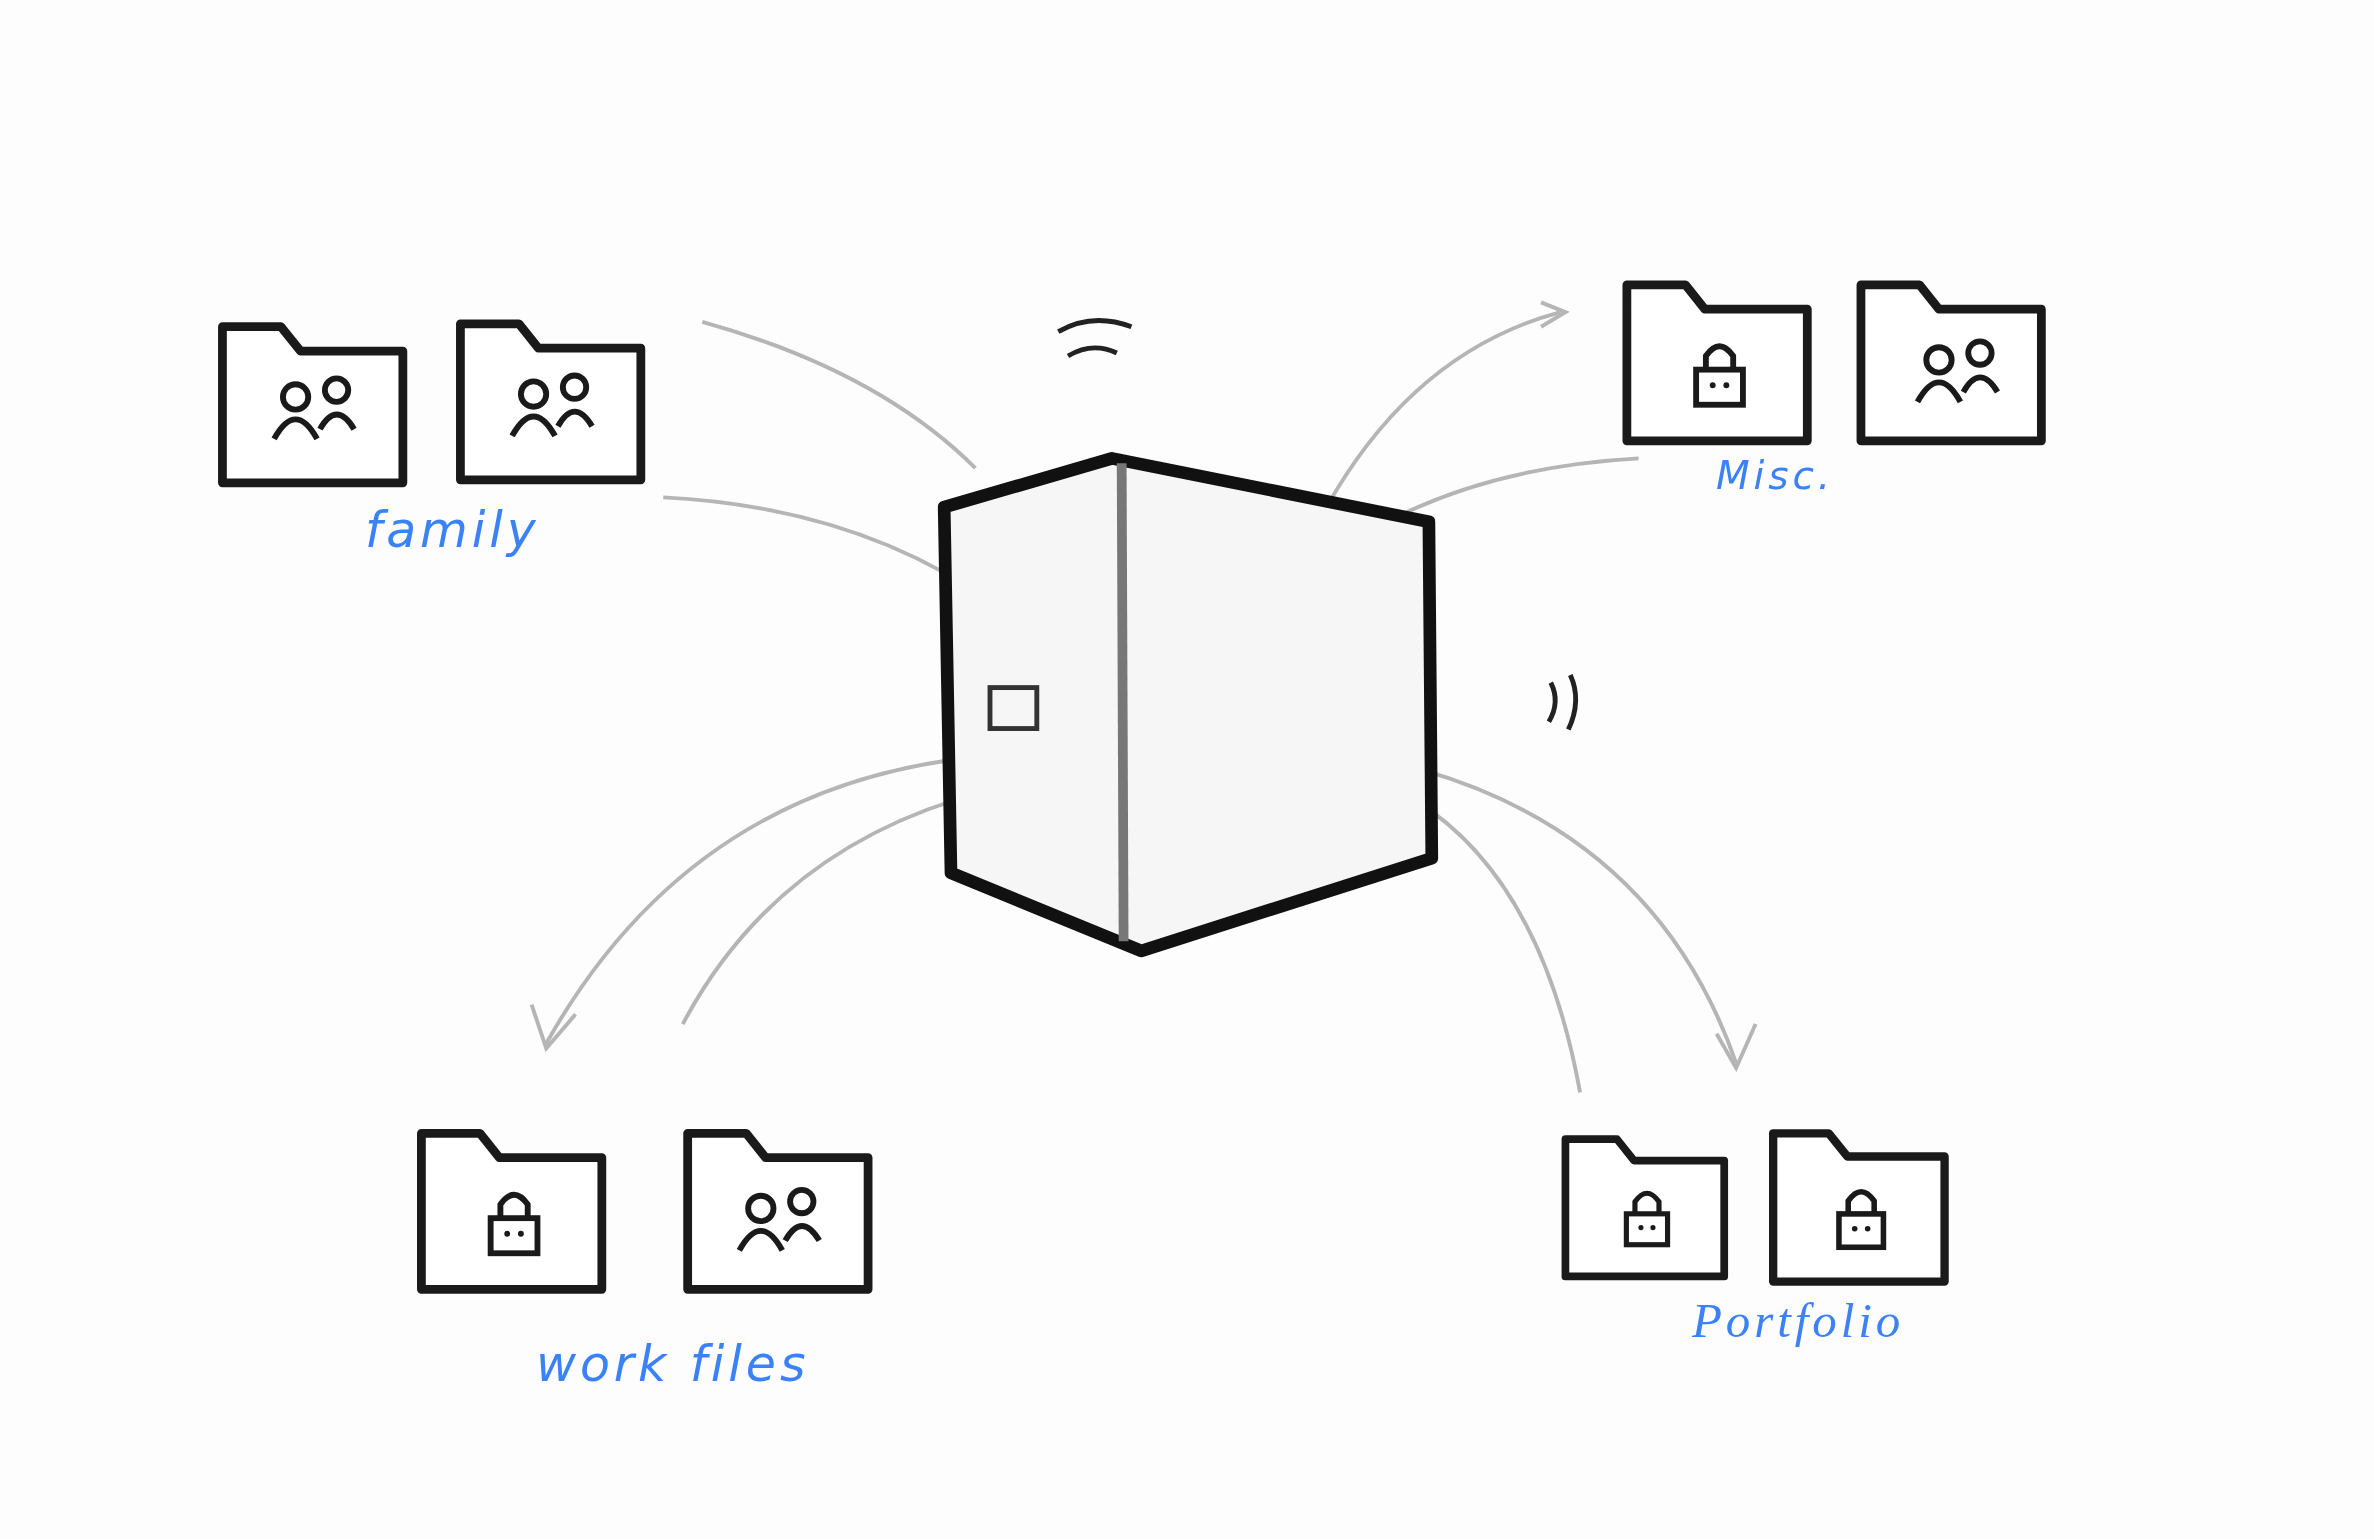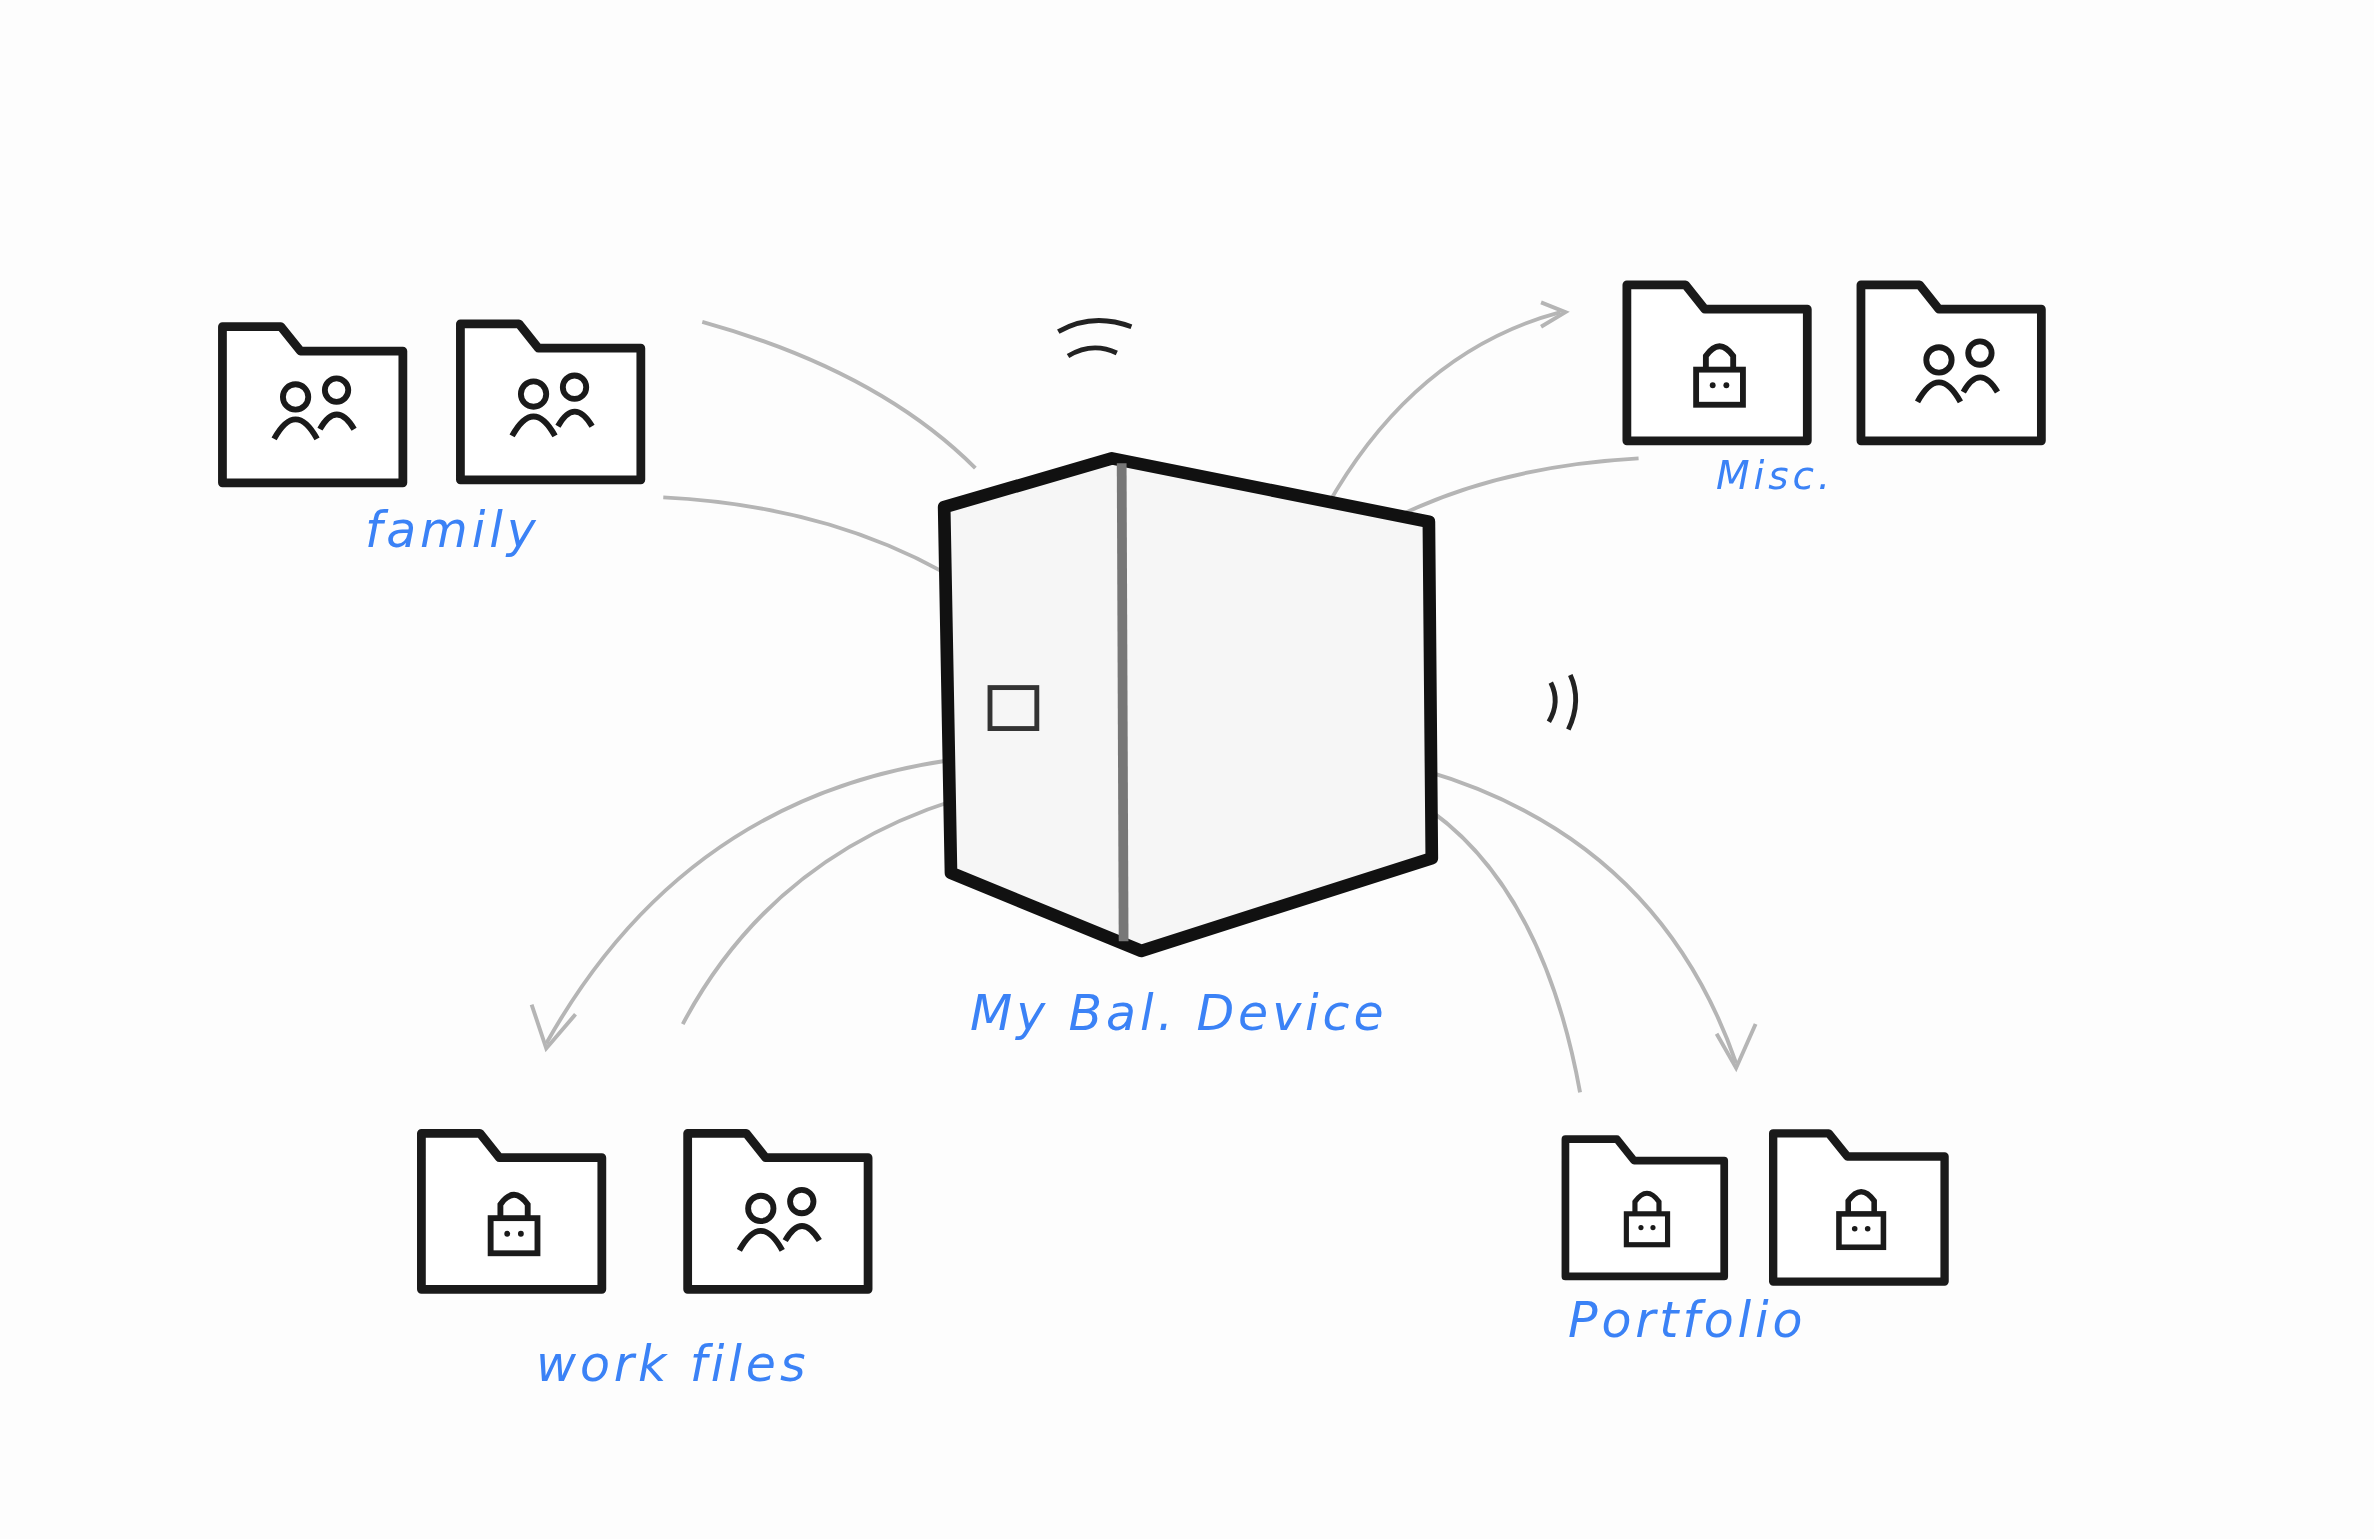--- a/index.html
+++ b/index.html
@@ -87,19 +87,18 @@
   <g transform="translate(1605,1168) scale(0.88)">
         <use href="#folder"></use>
         <use href="#lock" x="95" y="95"></use>
       </g>
   <g transform="translate(1818,1162) scale(0.95)">
         <use href="#folder"></use>
         <use href="#lock" x="95" y="95"></use>
       </g>
 </svg>
 
-<div class="label" style="left:970px;top:985px;">My Bal. Device</div>
 <div class="label" style="left:341px;top:502px;margin-left:24px;">family</div>
 <div class="label" style="left:1716px;top:453px;font-size:39px;">Misc.</div>
 <div class="label" style="left:536px;top:1336px;">work files</div>
-<div class="label" style="left:1568px;top:1292px;">Portfolio</div>
+<div class="label" style="left:1692px;top:1292px;font-family:Liberation Serif, serif;">Portfolio</div>
 </div>
 
 
 </body></html>

